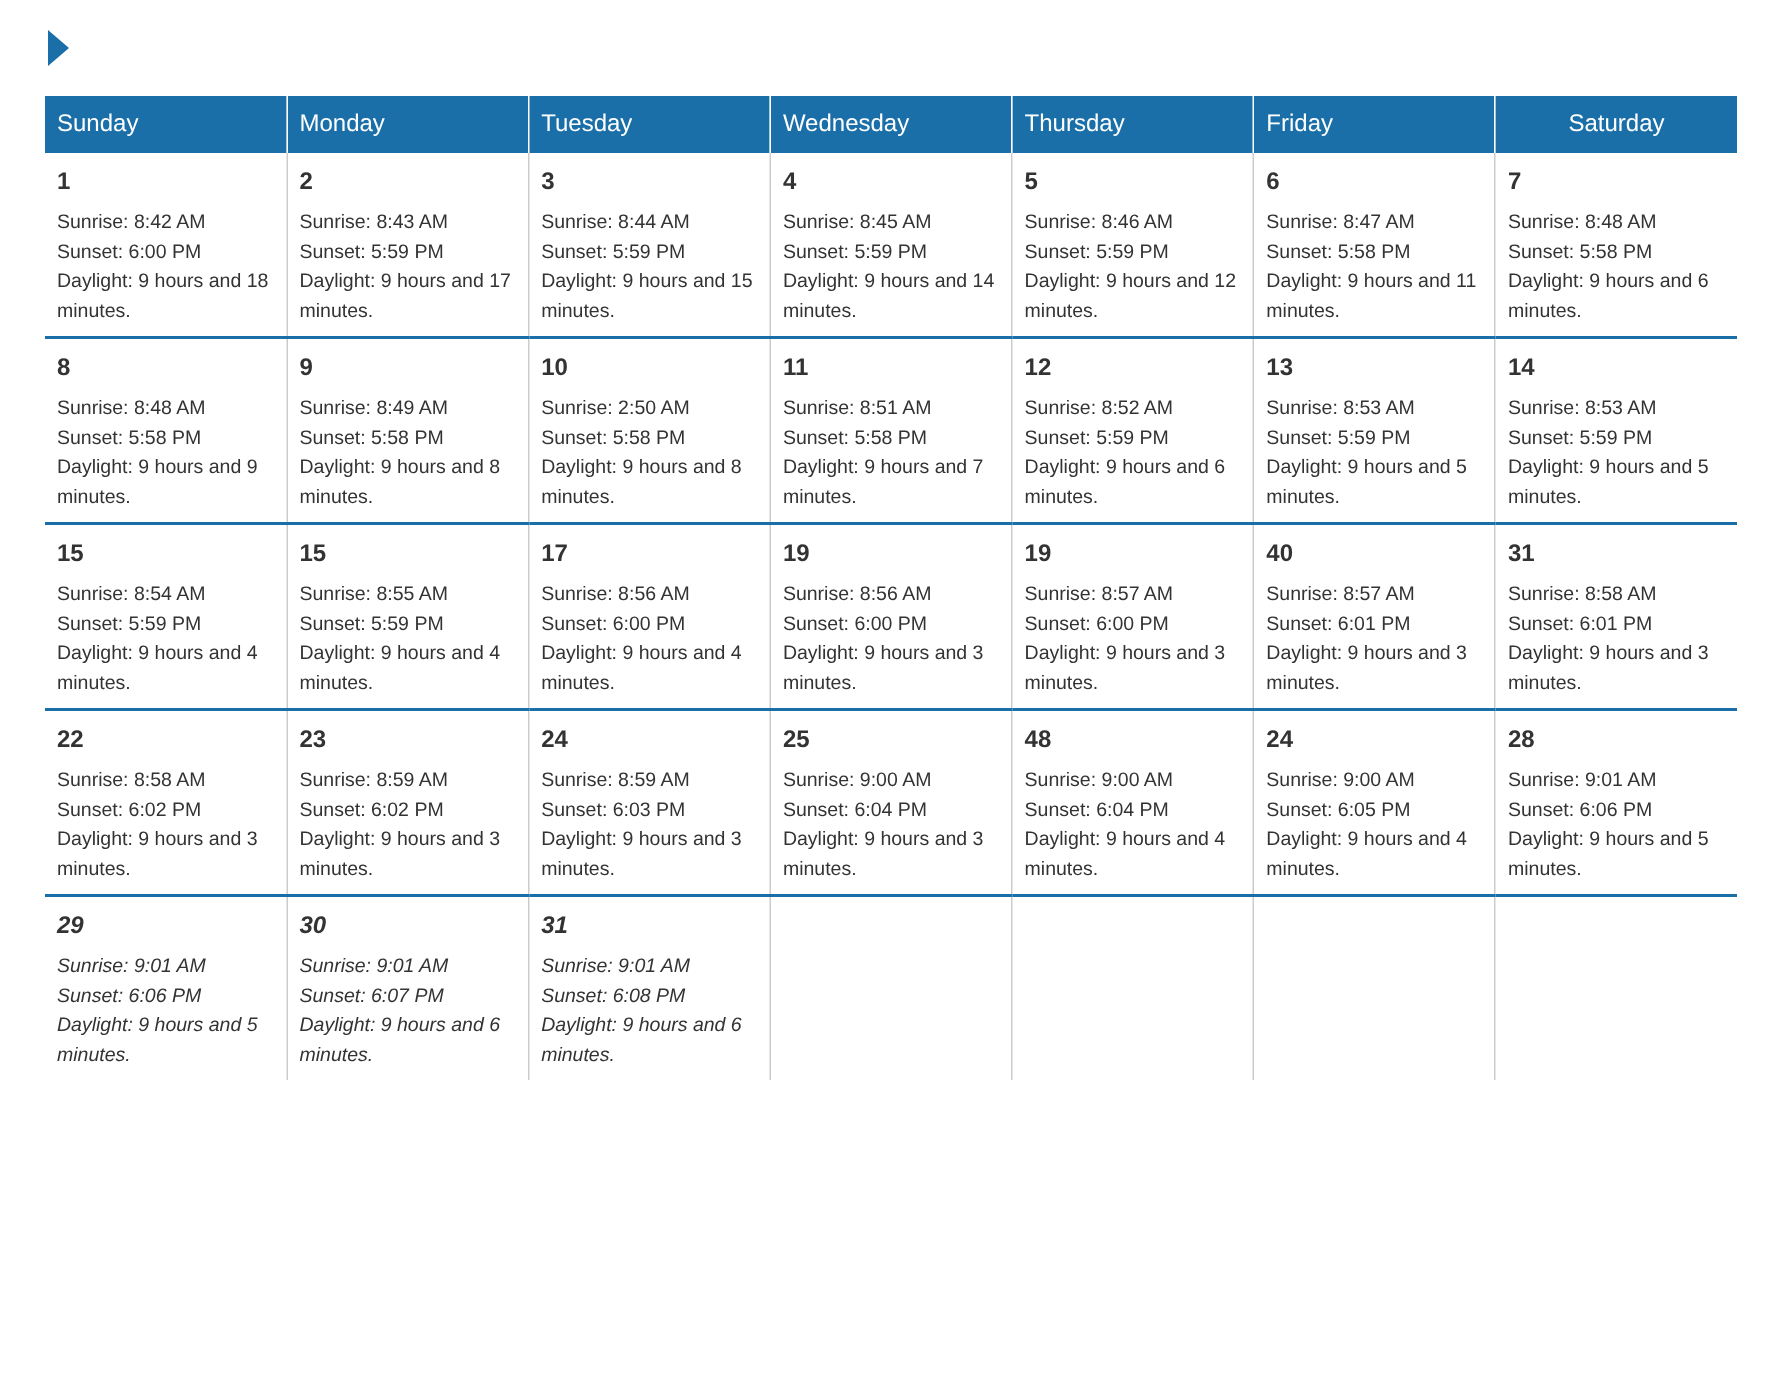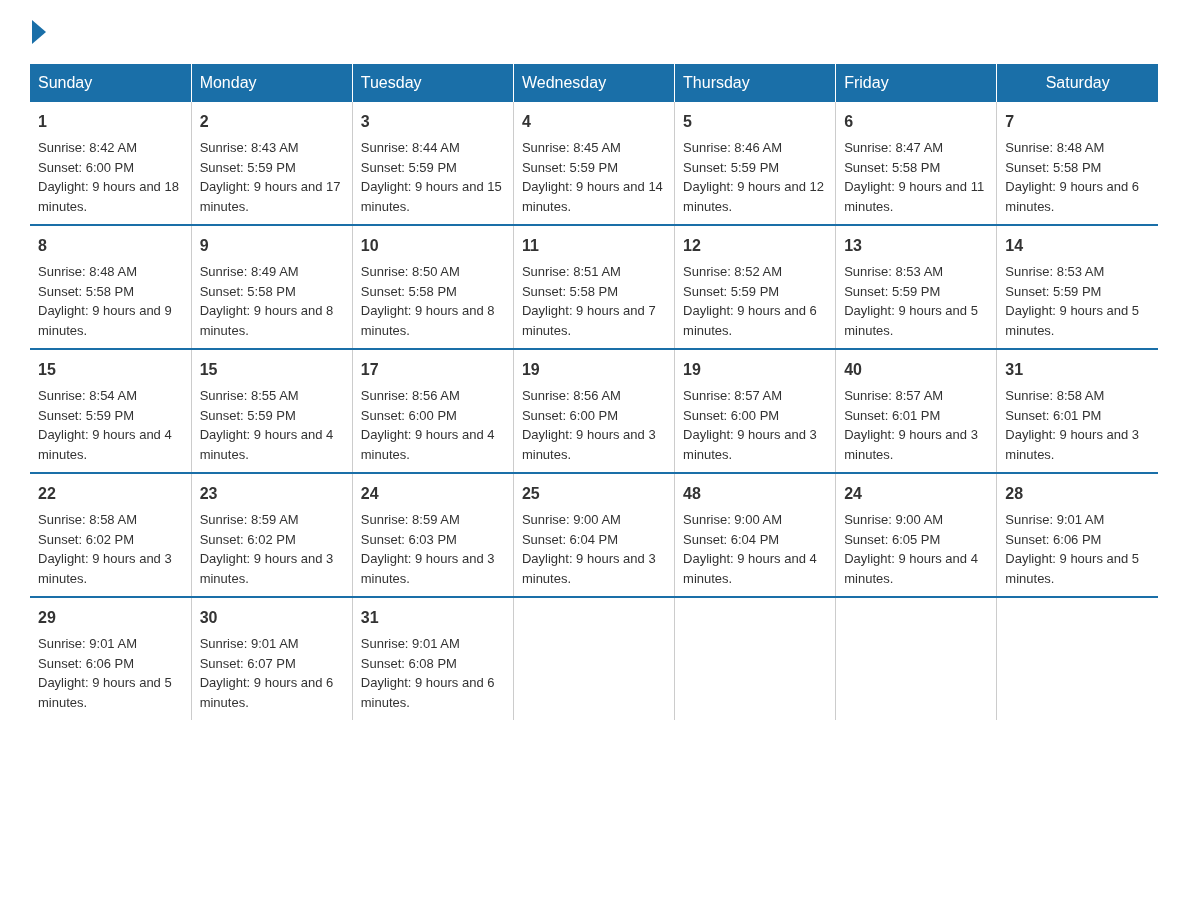--- a/index.html
+++ b/index.html
@@ -80,21 +80,21 @@
       vertical-align: top;
       padding: 8px 8px;
       border-bottom: 2px solid #1a6fa8;
       border-right: 1px solid #ccc;
       font-size: 13px;
       color: #333;
       line-height: 1.5;
       height: 110px;
     }
     td:last-child { border-right: none; }
-    tr:last-child td { border-bottom: none; }
+    tr:last-child td { border-bottom: none; font-style: italic; }
     .day-num {
       font-size: 16px;
       font-weight: bold;
       display: block;
       margin-bottom: 4px;
     }
     .empty-cell {
       background: #fff;
     }
   </style>
@@ -134,21 +134,21 @@
         <td><span class="day-num">2</span><span>Sunrise: 8:43 AM</span><br><span>Sunset: 5:59 PM</span><br><span>Daylight: 9 hours and 17 minutes.</span></td>
         <td><span class="day-num">3</span><span>Sunrise: 8:44 AM</span><br><span>Sunset: 5:59 PM</span><br><span>Daylight: 9 hours and 15 minutes.</span></td>
         <td><span class="day-num">4</span><span>Sunrise: 8:45 AM</span><br><span>Sunset: 5:59 PM</span><br><span>Daylight: 9 hours and 14 minutes.</span></td>
         <td><span class="day-num">5</span><span>Sunrise: 8:46 AM</span><br><span>Sunset: 5:59 PM</span><br><span>Daylight: 9 hours and 12 minutes.</span></td>
         <td><span class="day-num">6</span><span>Sunrise: 8:47 AM</span><br><span>Sunset: 5:58 PM</span><br><span>Daylight: 9 hours and 11 minutes.</span></td>
         <td><span class="day-num">7</span><span>Sunrise: 8:48 AM</span><br><span>Sunset: 5:58 PM</span><br><span>Daylight: 9 hours and 6 minutes.</span></td>
       </tr>
       <tr>
         <td><span class="day-num">8</span><span>Sunrise: 8:48 AM</span><br><span>Sunset: 5:58 PM</span><br><span>Daylight: 9 hours and 9 minutes.</span></td>
         <td><span class="day-num">9</span><span>Sunrise: 8:49 AM</span><br><span>Sunset: 5:58 PM</span><br><span>Daylight: 9 hours and 8 minutes.</span></td>
-        <td><span class="day-num">10</span><span>Sunrise: 8:50 AM</span><br><span>Sunset: 5:58 PM</span><br><span>Daylight: 9 hours and 8 minutes.</span></td>
+        <td><span class="day-num">10</span><span>Sunrise: 2:50 AM</span><br><span>Sunset: 5:58 PM</span><br><span>Daylight: 9 hours and 8 minutes.</span></td>
         <td><span class="day-num">11</span><span>Sunrise: 8:51 AM</span><br><span>Sunset: 5:58 PM</span><br><span>Daylight: 9 hours and 7 minutes.</span></td>
         <td><span class="day-num">12</span><span>Sunrise: 8:52 AM</span><br><span>Sunset: 5:59 PM</span><br><span>Daylight: 9 hours and 6 minutes.</span></td>
         <td><span class="day-num">13</span><span>Sunrise: 8:53 AM</span><br><span>Sunset: 5:59 PM</span><br><span>Daylight: 9 hours and 5 minutes.</span></td>
         <td><span class="day-num">14</span><span>Sunrise: 8:53 AM</span><br><span>Sunset: 5:59 PM</span><br><span>Daylight: 9 hours and 5 minutes.</span></td>
       </tr>
       <tr>
         <td><span class="day-num">15</span><span>Sunrise: 8:54 AM</span><br><span>Sunset: 5:59 PM</span><br><span>Daylight: 9 hours and 4 minutes.</span></td>
         <td><span class="day-num">15</span><span>Sunrise: 8:55 AM</span><br><span>Sunset: 5:59 PM</span><br><span>Daylight: 9 hours and 4 minutes.</span></td>
         <td><span class="day-num">17</span><span>Sunrise: 8:56 AM</span><br><span>Sunset: 6:00 PM</span><br><span>Daylight: 9 hours and 4 minutes.</span></td>
         <td><span class="day-num">19</span><span>Sunrise: 8:56 AM</span><br><span>Sunset: 6:00 PM</span><br><span>Daylight: 9 hours and 3 minutes.</span></td>

